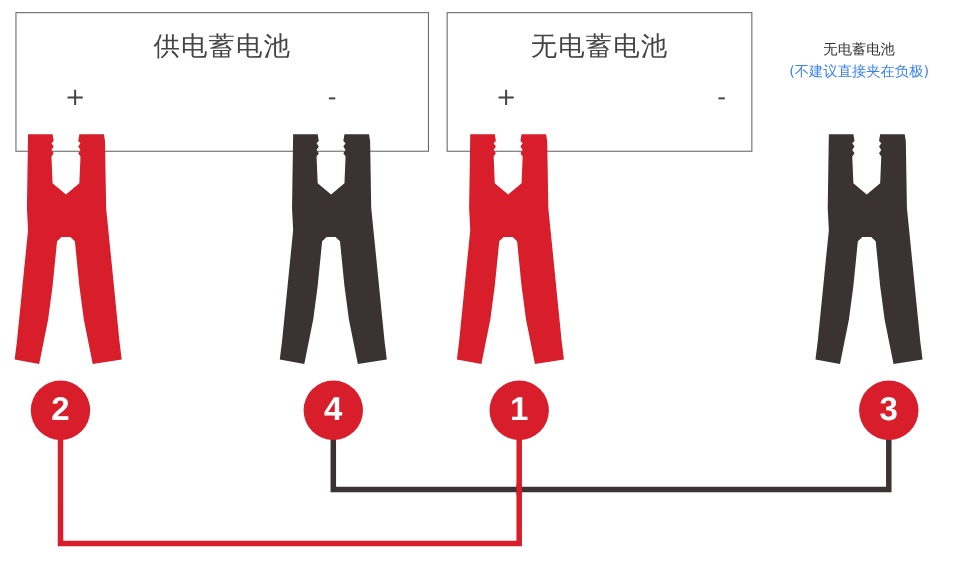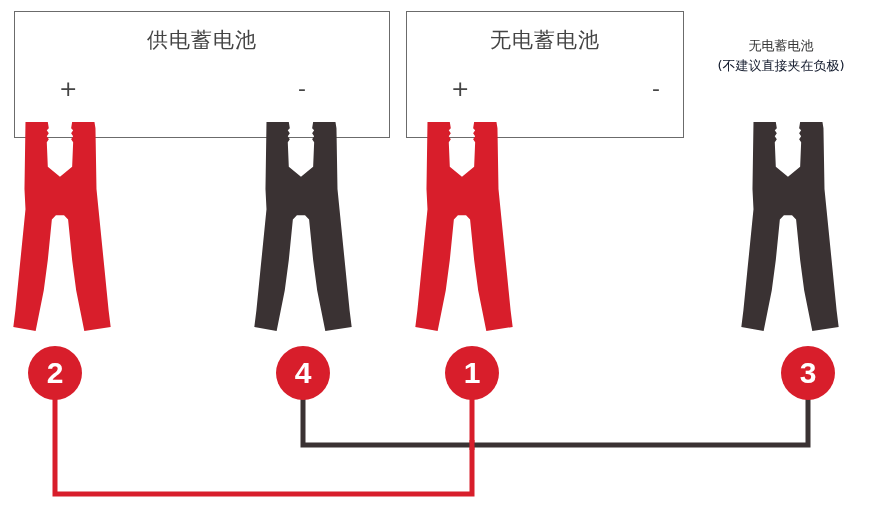--- a/index.html
+++ b/index.html
@@ -1,24 +1,24 @@
 <!DOCTYPE html>
 <html><head>
   <meta charset="utf-8">
   <style>
     html, body { margin: 0; padding: 0; background: #ffffff; }
     body { width: 879px; height: 517px; position: relative; overflow: hidden;
            font-family: "DejaVu Sans", sans-serif; }
     .battery-box { position: absolute; border: 1.5px solid #6b6b6b; background: #fff; box-sizing: border-box; }
     .battery-title { position: absolute; left: 0; right: 0; top: 14px; text-align: center;
-                     font-size: 21px; color: #444; letter-spacing: 1px; }
+                     font-size: 24px; color: #444; letter-spacing: 1px; }
     .terminal { position: absolute; top: 66px; font-size: 22px; color: #444; line-height: 1; }
     .note { position: absolute; left: 690px; top: 36px; width: 182px; text-align: center;
             font-size: 13px; line-height: 20px; color: #333; }
-    .note .warn { color: #0f172a; }
+    .note .warn { color: #3b82f6; }
     .clamp { position: absolute; }
     .badge { position: absolute; width: 54px; height: 54px; border-radius: 50%;
              background: #d81e2b; color: #fff; font-weight: bold; font-size: 30px;
              display: flex; align-items: center; justify-content: center;
              font-family: "Liberation Sans", sans-serif; }
     svg.wires { position: absolute; left: 0; top: 0; }
   </style>
 </head>
 <body>
 

